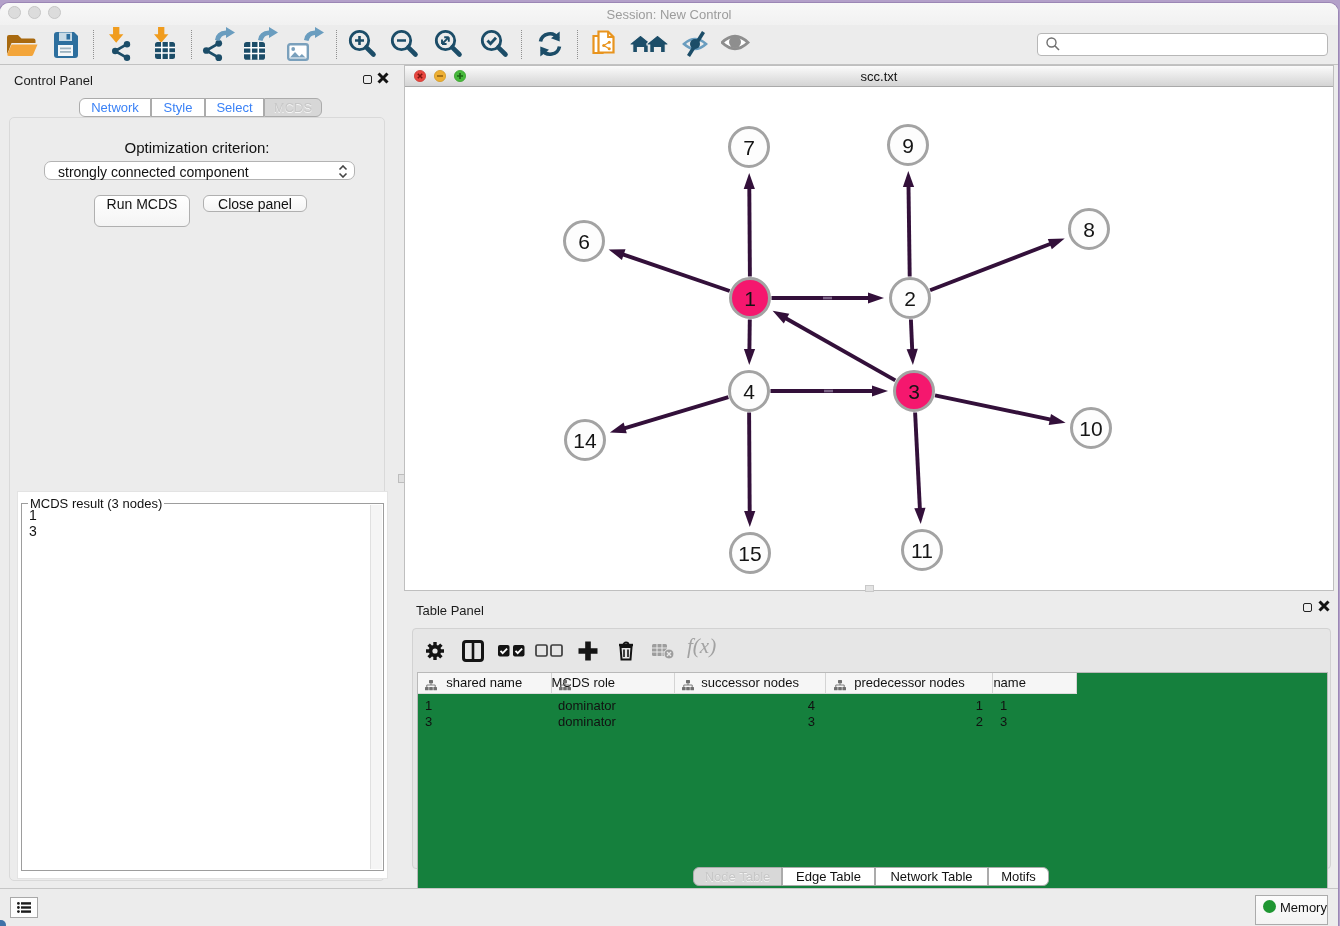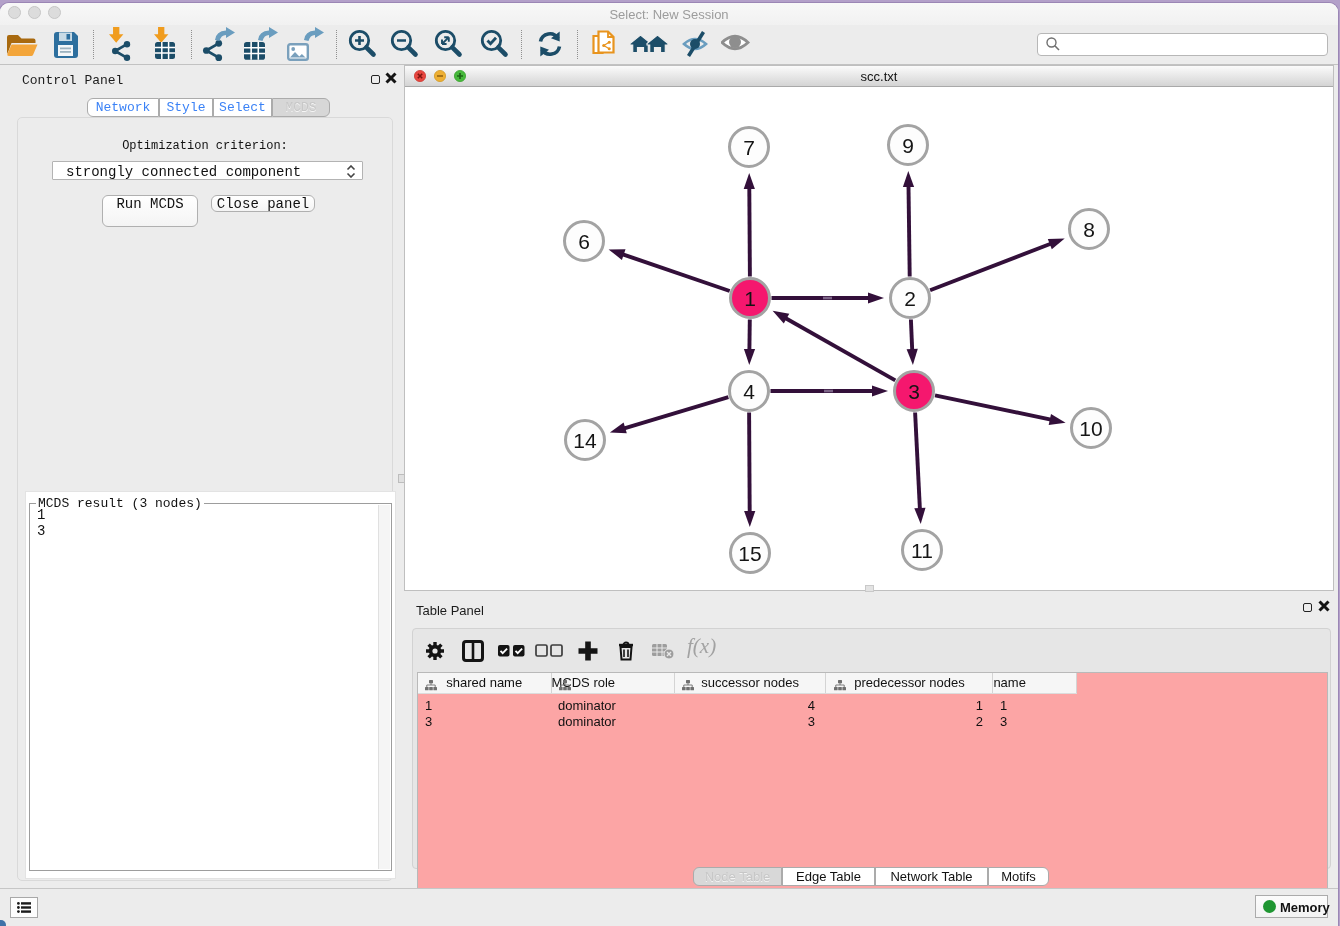--- a/index.html
+++ b/index.html
@@ -15,21 +15,21 @@
  background:#dcdcdc;border:1px solid #c6c6c6;box-sizing:border-box;}
 #wtitle{position:absolute;top:4px;left:0;width:100%;text-align:center;
  font-size:13px;color:#9c9c9c;}
 #toolbar{position:absolute;left:0;top:22px;width:100%;height:39px;
  background:#ececec;border-bottom:1px solid #c2c2c2;}
 .tsep{position:absolute;top:5px;height:29px;width:0;
  border-left:1px dotted #8f8f8f;}
 .ticon{position:absolute;top:4px;}
 #searchbox{position:absolute;left:1037px;top:8px;width:289px;height:21px;
  background:#fff;border:1px solid #b7b7b7;border-radius:4px;}
-#leftpanel{position:absolute;left:8px;top:62px;width:391px;height:823px;background:#ececec;font-family:Liberation Mono, monospace;}
+#leftpanel{position:absolute;left:0;top:62px;width:391px;height:823px;background:#ececec;}
 .paneltitle{font-size:13px;color:#1c1c1c;}
 .float-ic{width:9px;height:9px;border:1.5px solid #222;border-radius:2px;box-sizing:border-box;}
 .tab{position:absolute;box-sizing:border-box;background:#fff;border:1px solid #ababab;
  font-size:13px;color:#3b82f6;text-align:center;line-height:17px;height:19px;}
 #cpcontent{position:absolute;left:9px;top:52px;width:374px;height:762px;
  border:1px solid #d9d9d9;border-radius:5px;background:#ececec;}
 .btn{position:absolute;box-sizing:border-box;background:linear-gradient(#ffffff,#f4f4f4);
  border:1px solid #b0b0b0;border-radius:6px;font-size:14px;color:#111;
  text-align:center;}
 #mcdsbox{position:absolute;left:7px;top:373px;width:369px;height:386px;background:#fff;
@@ -42,21 +42,21 @@
  background:#f5f5f5;border-left:1px solid #e0e0e0;}
 #vsplit{position:absolute;left:404px;top:62px;width:1px;height:525px;background:#c9c9c9;}
 #splith{position:absolute;left:398px;top:471px;width:8px;height:9px;
  background:#e0e0e0;border:1px solid #bdbdbd;box-sizing:border-box;}
 </style></head><body>
 <div id="win">
 <div id="titlebar">
  <div class="tl" style="left:8px"></div>
  <div class="tl" style="left:28px"></div>
  <div class="tl" style="left:48px"></div>
- <div id="wtitle">Select: New Session</div>
+ <div id="wtitle">Session: New Control</div>
 </div>
 <div id="toolbar">
 <div class="tsep" style="left:93px"></div>
 <div class="tsep" style="left:191px"></div>
 <div class="tsep" style="left:336px"></div>
 <div class="tsep" style="left:521px"></div>
 <div class="tsep" style="left:577px"></div>
 <svg class="ticon" style="left:5px;top:4px" width="35" height="30" viewBox="0 0 35 30">
         <path d="M2 25 V8 a2 2 0 0 1 2 -2 h9 l3.5 3.5 h12 a2 2 0 0 1 2 2 V14 h-24 l-3 8 z" fill="#a8690f"></path>
 <path d="M6.5 15.5 h26 l-4.5 10.5 a2 2 0 0 1 -1.8 1 h-22.5 a1.5 1.5 0 0 1 -1.3 -2 z" fill="#f3a53a"></path>
@@ -190,22 +190,22 @@
 <div class="paneltitle abs" style="left:14px;top:8px">Control Panel</div>
 <div class="float-ic abs" style="left:363px;top:10px"></div>
 <svg class="abs" style="left:377px;top:7px" width="12" height="12" viewBox="0 0 12 12">
         <path d="M1.5 1.5 L10.5 10.5 M10.5 1.5 L1.5 10.5" stroke="#141414" stroke-width="3"></path>
       </svg>
 <div class="tab" style="left:79px;top:33px;width:72px;border-radius:6px 0 0 6px;">Network</div>
 <div class="tab" style="left:151px;top:33px;width:54px;">Style</div>
 <div class="tab" style="left:205px;top:33px;width:59px;">Select</div>
 <div class="tab" style="left:264px;top:33px;width:58px;border-radius:0 6px 6px 0;background:#d7d7d7;color:#c7c7c7;text-shadow:0 1px 0 #f6f6f6;">MCDS</div>
 <div id="cpcontent">
-<div class="abs" style="left:0;top:21px;width:100%;text-align:center;font-size:12px;color:#111">Optimization criterion:</div>
-<div class="abs" style="left:34px;top:43px;width:311px;height:19px;background:#fff;border:1px solid #b3b3b3;border-radius:1px;box-sizing:border-box;">
+<div class="abs" style="left:0;top:21px;width:100%;text-align:center;font-size:15px;color:#111">Optimization criterion:</div>
+<div class="abs" style="left:34px;top:43px;width:311px;height:19px;background:#fff;border:1px solid #b3b3b3;border-radius:7px;box-sizing:border-box;">
  <span class="abs" style="left:13px;top:2px;font-size:14px;color:#111;white-space:nowrap">strongly connected component</span>
  <svg class="abs" style="right:6px;top:3px" width="10" height="13" viewBox="0 0 10 13">
   <path d="M1.5 4.5 L5 1 L8.5 4.5 M1.5 8.5 L5 12 L8.5 8.5" fill="none" stroke="#444" stroke-width="1.6"></path>
           </svg>
 </div>
 <div class="btn" style="left:84px;top:77px;width:96px;height:32px;line-height:16px;">Run MCDS</div>
 <div class="btn" style="left:193px;top:77px;width:104px;height:17px;line-height:16px;">Close panel</div>
 <div id="mcdsbox">
  <div id="mcdsfs">
   <div id="mcdslegend">MCDS result (3 nodes)</div>
@@ -328,21 +328,21 @@
       </svg>
 <svg class="abs" style="left:248px;top:50px" width="24" height="20" viewBox="0 0 24 20">
         <g fill="#9d9d9d">
           <rect x="0" y="3" width="15" height="12" rx="1.5"></rect>
 <path d="M0 7 h15 M0 11 h15 M5 3 v12 M10 3 v12" stroke="#e9e9e9" stroke-width="1"></path>
 <circle cx="17" cy="13" r="5" fill="#9d9d9d" stroke="#e9e9e9" stroke-width="1"></circle>
 <path d="M15 11 l4 4 m0 -4 l-4 4" stroke="#e9e9e9" stroke-width="1.4"></path>
         </g>
       </svg>
 <div class="abs" style="left:283px;top:43px;font-family:'Liberation Serif',serif;font-style:italic;font-size:21px;color:#a2a2a2;">f(x)</div>
-<div class="abs" style="left:13px;top:81px;width:911px;height:232px;background:#fca5a5;border:1px solid #b9b9b9;box-sizing:border-box;">
+<div class="abs" style="left:13px;top:81px;width:911px;height:232px;background:#15803d;border:1px solid #b9b9b9;box-sizing:border-box;">
 <div class="abs" style="left:0;top:0;width:659px;height:20px;background:#f6f6f6;border-bottom:1px solid #dcdcdc;"></div>
 <div class="abs" style="left:0px;top:0;width:133.5px;height:20px;border-right:1px solid #d4d4d4;box-sizing:border-box;text-align:center;font-size:13px;color:#111;line-height:19px;">shared name</div>
 <div class="abs" style="left:7px;top:4px;"><svg width="12" height="11" viewBox="0 0 12 11">
             <g fill="#6f6f6f">
               <rect x="4" y="0" width="4" height="3.2" rx="0.5"></rect>
               <rect x="0" y="7" width="3.6" height="3.2" rx="0.5"></rect>
               <rect x="4.2" y="7" width="3.6" height="3.2" rx="0.5"></rect>
               <rect x="8.4" y="7" width="3.6" height="3.2" rx="0.5"></rect>
               <path d="M6 3 v2 M1.8 7 V5 h8.4 v2" stroke="#6f6f6f" fill="none" stroke-width="0.9"></path>
             </g>
@@ -400,19 +400,19 @@
 <g fill="#1b1b1b">
             <circle cx="1.4" cy="1.4" r="1.4"></circle>
             <circle cx="1.4" cy="5.5" r="1.4"></circle>
             <circle cx="1.4" cy="9.6" r="1.4"></circle>
 <rect x="4" y="0.2" width="10" height="2.4"></rect>
             <rect x="4" y="4.3" width="10" height="2.4"></rect>
             <rect x="4" y="8.4" width="10" height="2.4"></rect>
           </g>
         </svg>
 </div>
-<div class="abs" style="left:1255px;top:6px;width:73px;height:23px;background:linear-gradient(#fcfcfc,#f3f3f3);border:1px solid #ababab;box-sizing:border-box;font-weight:bold;">
+<div class="abs" style="left:1255px;top:6px;width:73px;height:30px;background:linear-gradient(#fcfcfc,#f3f3f3);border:1px solid #ababab;box-sizing:border-box;">
 <div class="abs" style="left:7px;top:4px;width:13px;height:13px;border-radius:50%;background:#1f9632;"></div>
 <div class="abs" style="left:24px;top:4px;font-size:13px;color:#111;">Memory</div>
 </div>
 </div>
 <div class="abs" style="left:865px;top:582px;width:7px;height:5px;background:#e3e3e3;border:1px solid #c9c9c9;"></div>
 </div>
 <div style="position:absolute;left:-4px;bottom:-4px;width:10px;height:10px;border-radius:50%;background:#3f72a8;"></div>
 </body></html>

